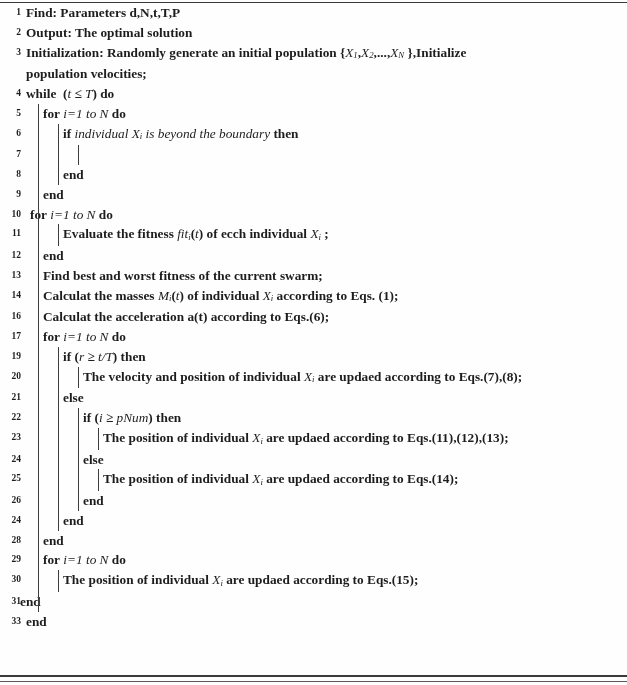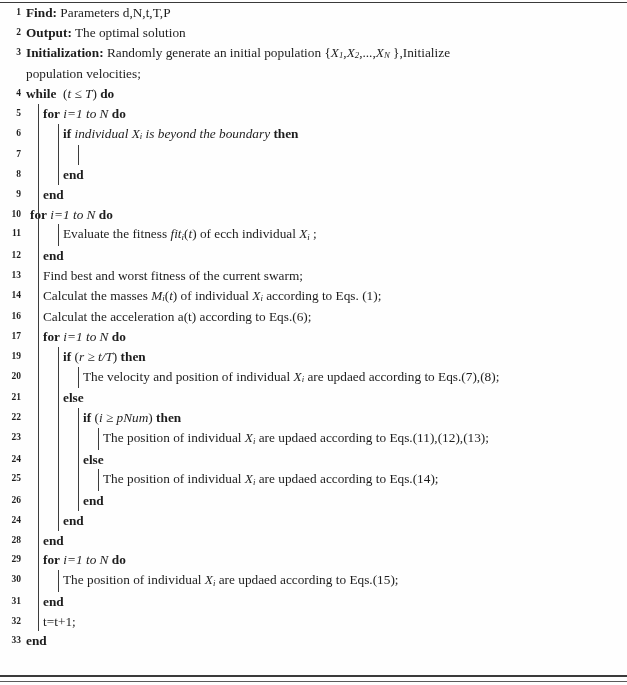--- a/index.html
+++ b/index.html
@@ -27,21 +27,21 @@
     position:absolute;left:0;top:0;width:21px;
     text-align:right;
     font-size:9.5px;font-weight:700;
     line-height:19.75px;
     color:#1d1d1d;
   }
   .vrule{
     position:absolute;top:0;bottom:0;width:0;
     border-left:1.2px solid var(--line-rule,#3c3c3c);
   }
-  .sg-n{font-style:normal;font-weight:400;}
+  .sg-n{font-style:normal;font-weight:700;}
   .sg-b{font-weight:700;}
   .sg-i{font-style:italic;}
   .sg-sub{font-style:italic;font-size:0.66em;position:relative;top:0.22em;}
 </style>
 </head>
 <body style="color: rgb(29, 29, 29);">
 
 <div class="algo-frame">
   <div class="top-rule"></div>
   <div class="algo-body">
@@ -66,19 +66,18 @@
       <div class="line" style="padding-left: 63px;"><span class="num">21</span><span class="vrule" style="left: 38px;"></span><span class="vrule" style="left: 58px;"></span><span class="txt"><span class="sg-b">else</span></span></div>
       <div class="line" style="padding-left: 83px;"><span class="num">22</span><span class="vrule" style="left: 38px;"></span><span class="vrule" style="left: 58px;"></span><span class="vrule" style="left: 78px;"></span><span class="txt"><span class="sg-b">if</span><span class="sg-n"> (</span><span class="sg-i">i</span><span class="sg-n"> ≥ </span><span class="sg-i">pNum</span><span class="sg-n">) </span><span class="sg-b">then</span></span></div>
       <div class="line" style="padding-left: 103px;"><span class="num">23</span><span class="vrule" style="left: 38px;"></span><span class="vrule" style="left: 58px;"></span><span class="vrule" style="left: 78px;"></span><span class="vrule" style="left: 98px;"></span><span class="txt"><span class="sg-n">The position of individual </span><span class="sg-i">X</span><span class="sg-sub">i</span><span class="sg-n"> are updaed according to Eqs.(11),(12),(13);</span></span></div>
       <div class="line" style="padding-left: 83px;"><span class="num">24</span><span class="vrule" style="left: 38px;"></span><span class="vrule" style="left: 58px;"></span><span class="vrule" style="left: 78px;"></span><span class="txt"><span class="sg-b">else</span></span></div>
       <div class="line" style="padding-left: 103px;"><span class="num">25</span><span class="vrule" style="left: 38px;"></span><span class="vrule" style="left: 58px;"></span><span class="vrule" style="left: 78px;"></span><span class="vrule" style="left: 98px;"></span><span class="txt"><span class="sg-n">The position of individual </span><span class="sg-i">X</span><span class="sg-sub">i</span><span class="sg-n"> are updaed according to Eqs.(14);</span></span></div>
       <div class="line" style="padding-left: 83px;"><span class="num">26</span><span class="vrule" style="left: 38px;"></span><span class="vrule" style="left: 58px;"></span><span class="vrule" style="left: 78px;"></span><span class="txt"><span class="sg-b">end</span></span></div>
       <div class="line" style="padding-left: 63px;"><span class="num">24</span><span class="vrule" style="left: 38px;"></span><span class="vrule" style="left: 58px;"></span><span class="txt"><span class="sg-b">end</span></span></div>
       <div class="line" style="padding-left: 43px;"><span class="num">28</span><span class="vrule" style="left: 38px;"></span><span class="txt"><span class="sg-b">end</span></span></div>
       <div class="line" style="padding-left: 43px;"><span class="num">29</span><span class="vrule" style="left: 38px;"></span><span class="txt"><span class="sg-b">for</span><span class="sg-i"> i=1 to N </span><span class="sg-b">do</span></span></div>
       <div class="line" style="padding-left: 63px;"><span class="num">30</span><span class="vrule" style="left: 38px;"></span><span class="vrule" style="left: 58px;"></span><span class="txt"><span class="sg-n">The position of individual </span><span class="sg-i">X</span><span class="sg-sub">i</span><span class="sg-n"> are updaed according to Eqs.(15);</span></span></div>
-      <div class="line" style="padding-left: 43px;"><span class="num">31</span><span class="vrule" style="left: 38px;"></span><span class="txt"><span class="sg-b">end</span></span></div>
-      <div class="line" style="padding-left: 43px;"><span class="num">32</span><span class="vrule" style="left: 38px;"></span><span class="txt"><span class="sg-n">t=t+1;</span></span></div>
+      <div class="line" style="padding-left: 20px;"><span class="num">31</span><span class="vrule" style="left: 38px;"></span><span class="txt"><span class="sg-b">end</span></span></div>
       <div class="line" style="padding-left: 26px;"><span class="num">33</span><span class="txt"><span class="sg-b">end</span></span></div>
     </div>
   <div class="bottom-rule-thick"></div>
   <div class="bottom-rule-thin"></div>
 </div>
 
 </body></html>

